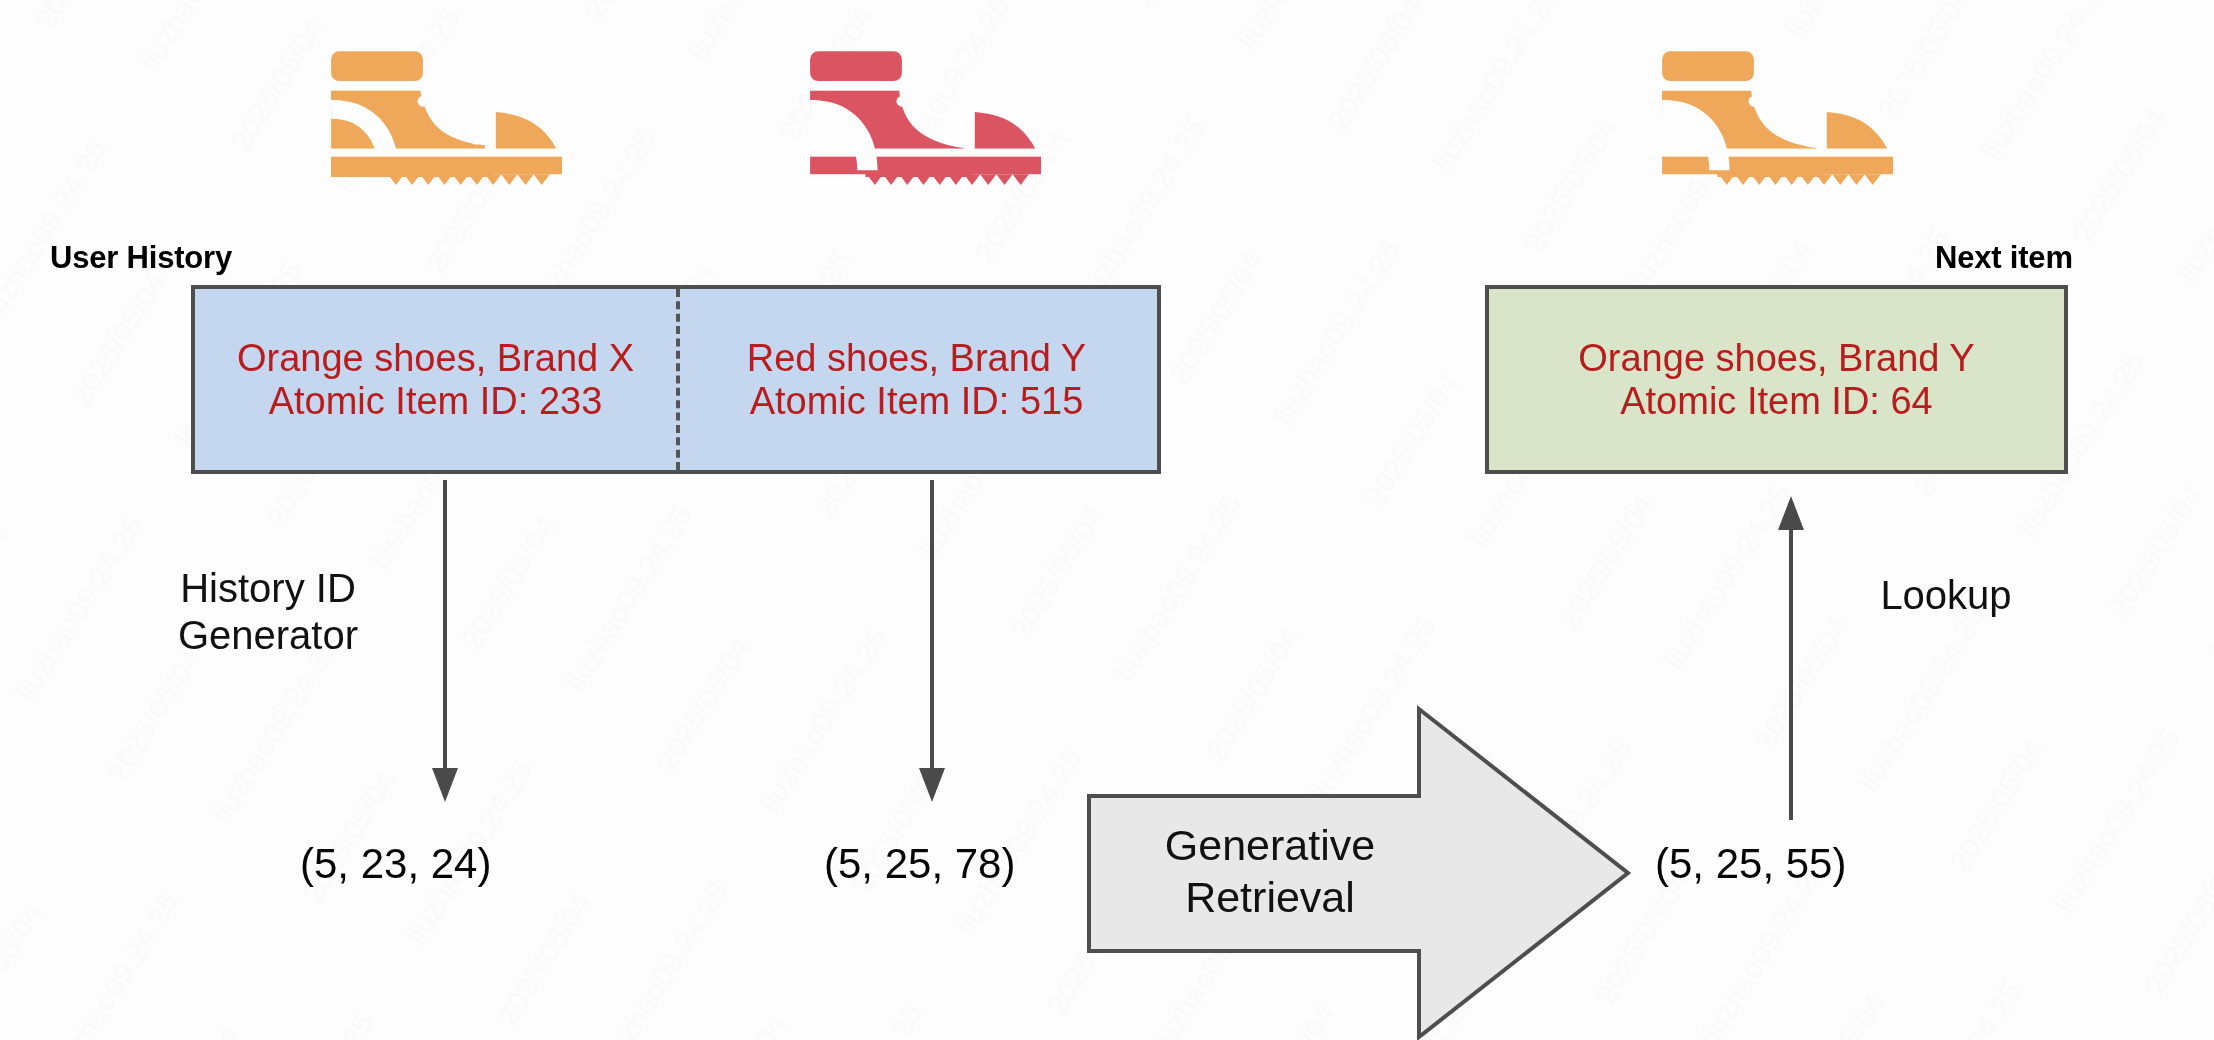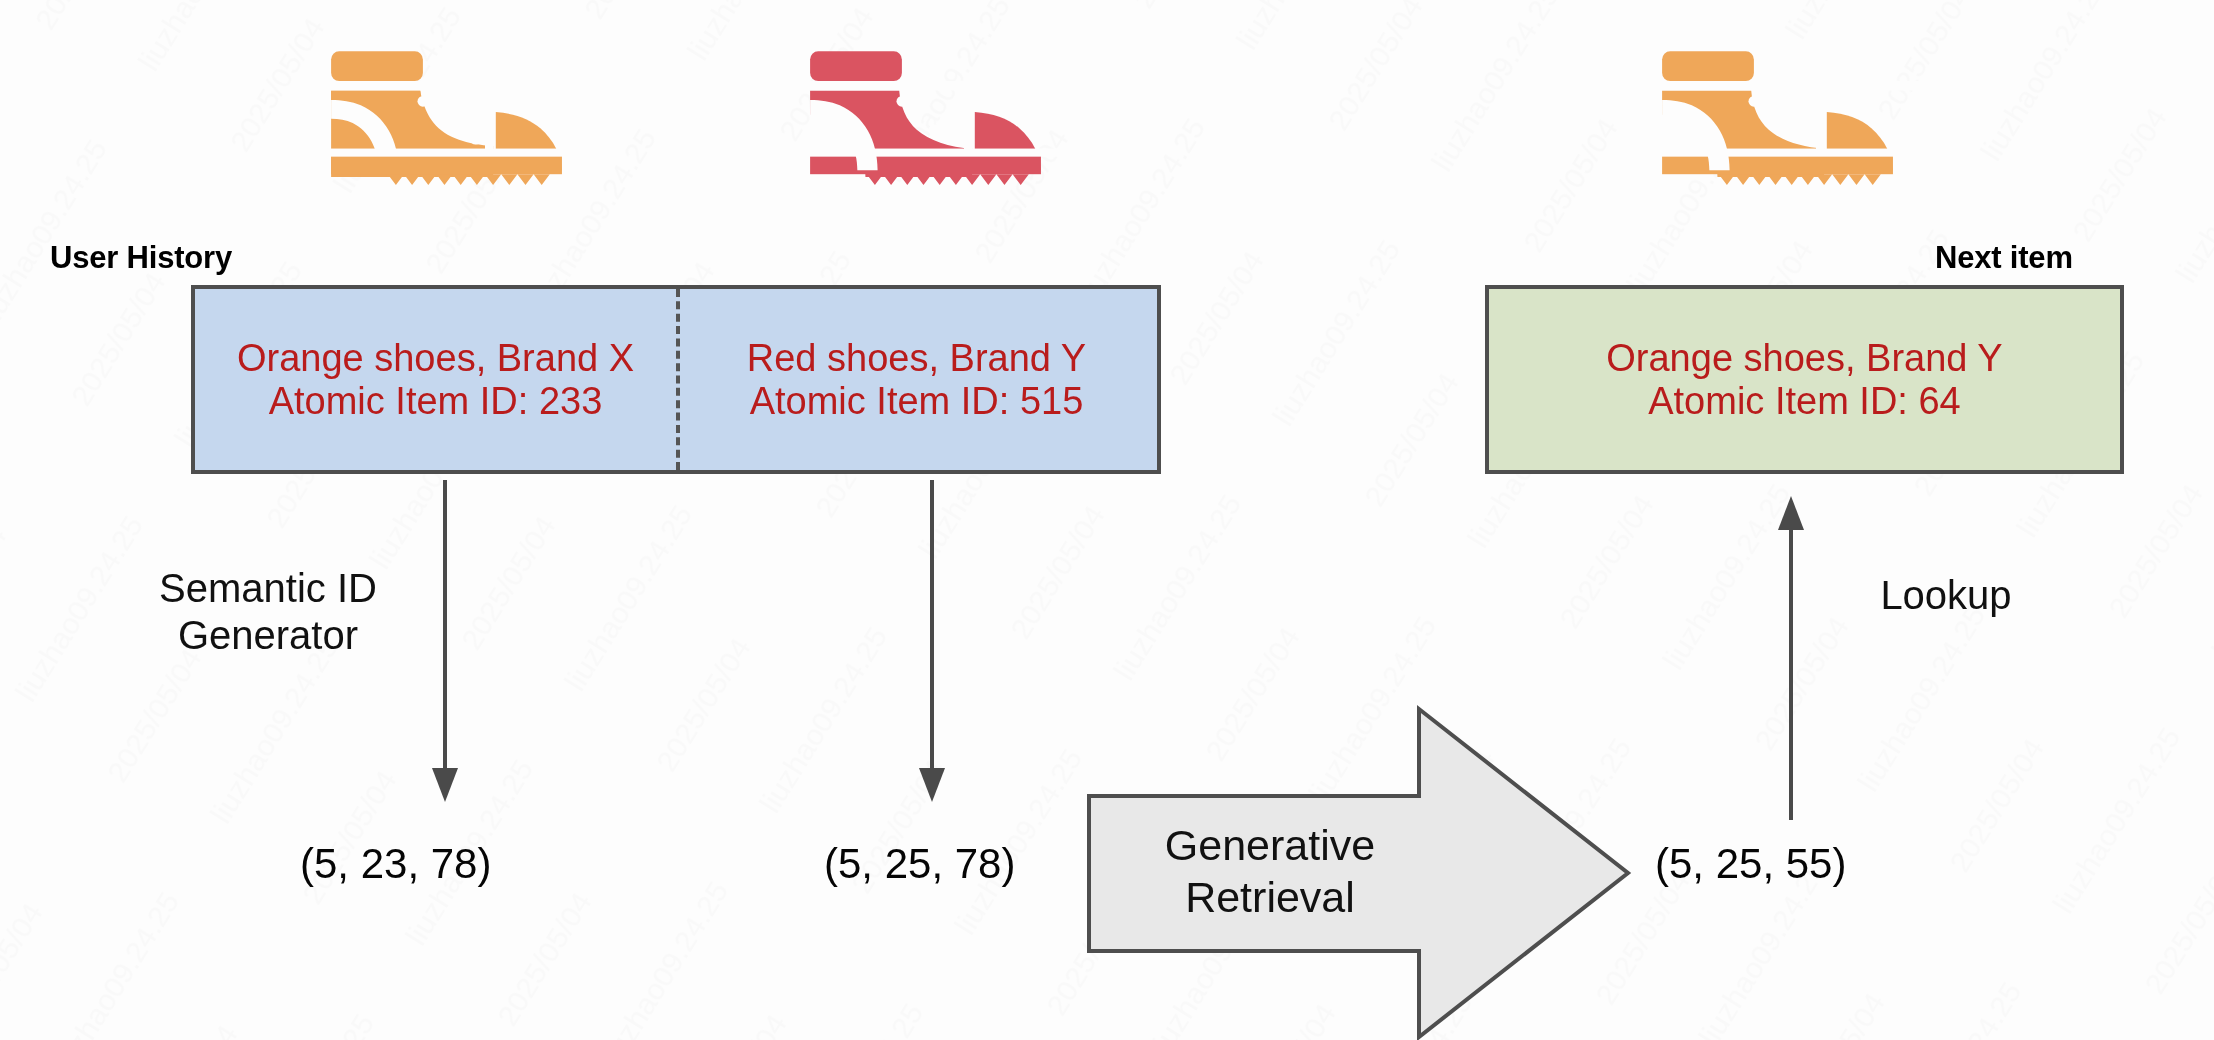--- a/index.html
+++ b/index.html
@@ -199,21 +199,21 @@
     </div>
 
     <div class="cell">
       <span>Red shoes, Brand Y</span>
       <span class="line2">Atomic Item ID: 515</span>
     </div>
 
     <div class="vdivider" style="left:50%;"></div>
   </div>
 
-  <div class="box next" style="left:1485px; top:285px; width:639px; height:189px;">
+  <div class="box next" style="left:1485px; top:285px; width:583px; height:189px;">
     <div class="cell">
       <span>Orange shoes, Brand Y</span>
       <span class="line2">Atomic Item ID: 64</span>
     </div>
   </div>
 
   <svg style="position:absolute; left:420px; top:480px;" width="50" height="330" viewBox="0 0 50 330">
     <line class="arrow-line" x1="25" y1="0" x2="25" y2="300"></line>
     <polygon class="arrow-head" points="25,322 12,288 38,288"></polygon>
   </svg>
@@ -222,29 +222,29 @@
     <line class="arrow-line" x1="25" y1="0" x2="25" y2="300"></line>
     <polygon class="arrow-head" points="25,322 12,288 38,288"></polygon>
   </svg>
 
   <svg style="position:absolute; left:1766px; top:490px;" width="50" height="330" viewBox="0 0 50 330">
     <line class="arrow-line" x1="25" y1="330" x2="25" y2="28"></line>
     <polygon class="arrow-head" points="25,6 12,40 38,40"></polygon>
   </svg>
 
   <div class="flow-label" style="left:108px; top:565px; width:320px;">
-    <div>Semantic ID</div>
+    <div>History ID</div>
     <div>Generator</div>
   </div>
 
   <div class="flow-label" style="left:1826px; top:572px; width:240px;">
     <div>Lookup</div>
   </div>
 
-  <div class="sid" style="left:300px; top:840px;">(5, 23, 78)</div>
+  <div class="sid" style="left:300px; top:840px;">(5, 23, 24)</div>
 
   <div class="sid" style="left:800px; top:840px;margin-left:24px;">(5, 25, 78)</div>
 
   <div class="sid" style="left:1655px; top:840px;">(5, 25, 55)</div>
 
   <svg id="gen-arrow" style="left:1086px; top:706px;" width="545" height="334" viewBox="0 0 545 334">
     <polygon class="gen-arrow-shape" points="3,90 333,90 333,3 542,167 333,331 333,245 3,245"></polygon>
   </svg>
 
   <div class="gen-arrow-text" style="left:1120px; top:820px; width:300px;">

